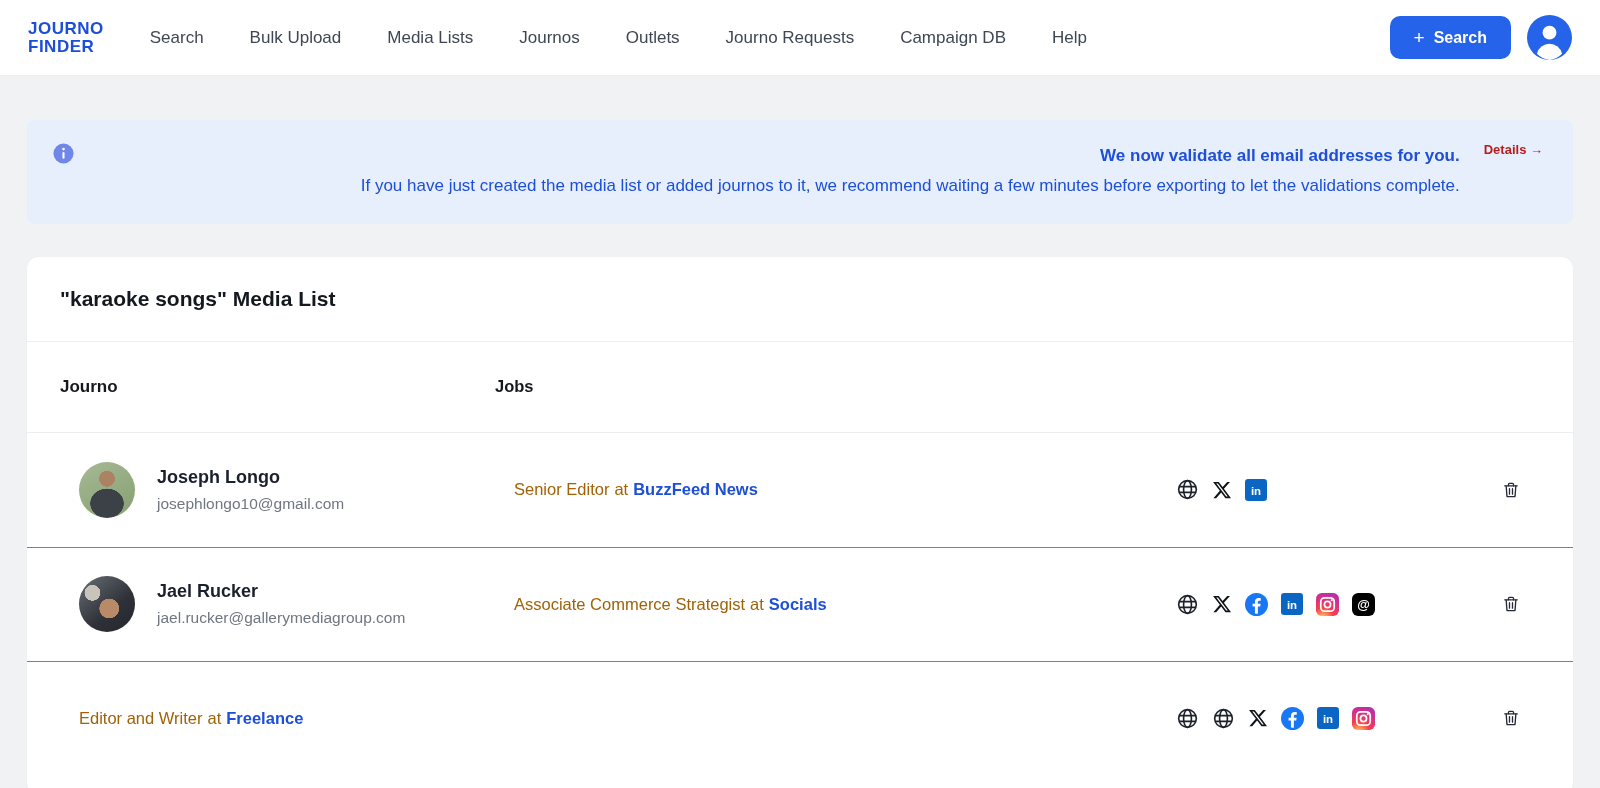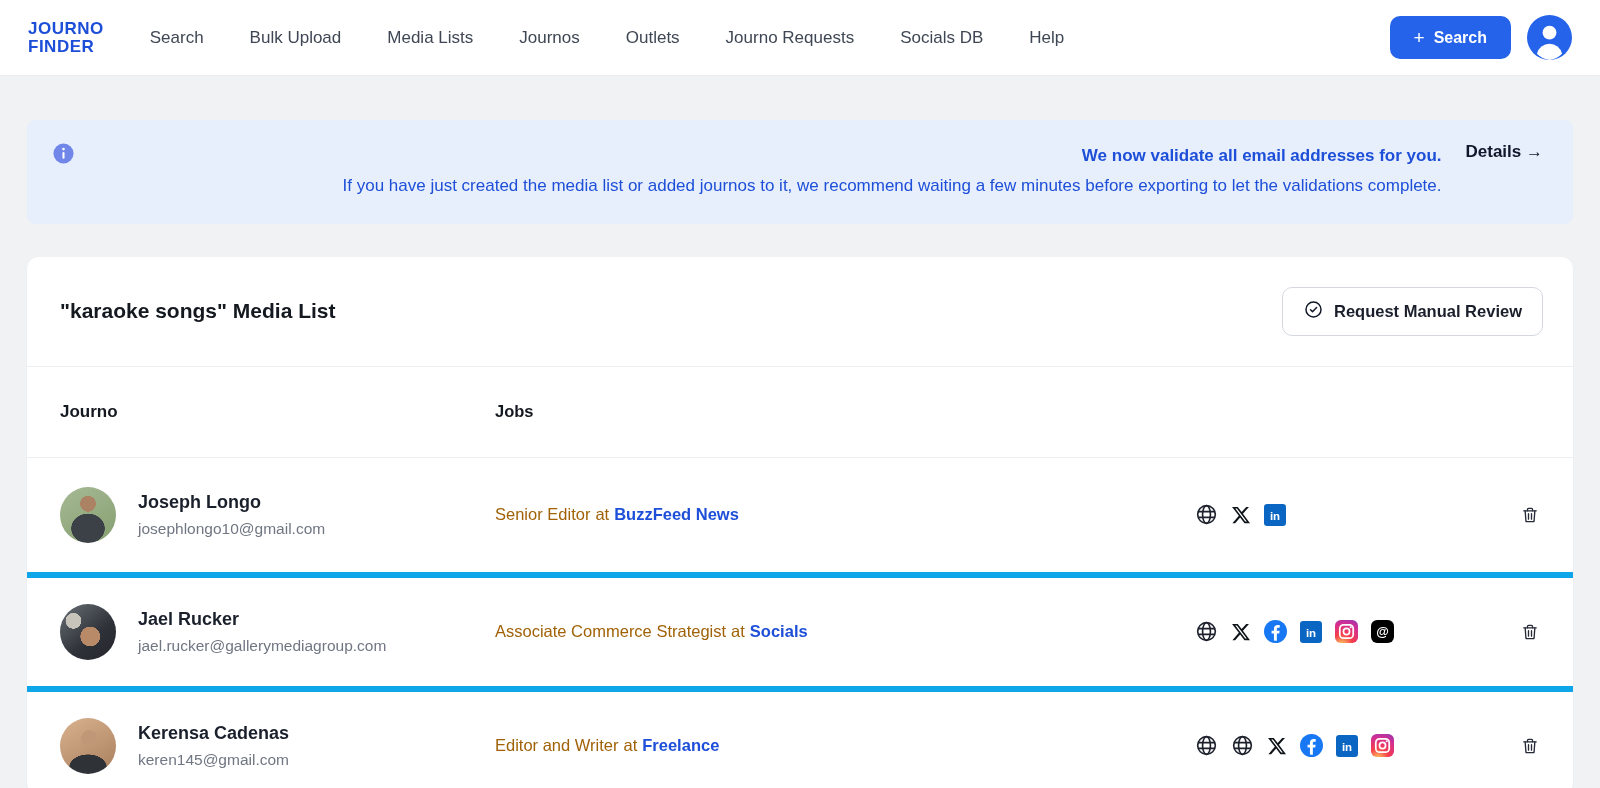--- a/index.html
+++ b/index.html
@@ -19,21 +19,21 @@
   .btn-search .plus { font-size:19px; font-weight:400; line-height:1; }
   .avatar-btn { width:45px; height:45px; margin-left:16px; cursor:pointer; flex:none; }
   .avatar-btn svg { display:block; }
 
   
   .banner { margin:44px 27px 0; background:#e8effc; border-radius:8px;
             padding:21px 30px 23px 25px; display:flex; align-items:flex-start; }
   .banner .info-ic { flex:none; margin-right:16px; margin-top:1px; }
   .banner-text { flex:1; color:#1d4fd8; font-size:17px; line-height:1.75;text-align:right; }
   .banner-title { font-weight:700; }
-  .banner-link { color:#0f172a; font-size:17px; font-weight:700; white-space:nowrap;
+  .banner-link { color:#b91c1c; font-size:13px; font-weight:700; white-space:nowrap;
                  cursor:pointer; margin-left:24px; margin-top:1px; text-decoration:none; }
 
   
   .card { margin:33px 27px 0; background:#fff; border-radius:12px;
           box-shadow:0 1px 2px rgba(16,24,40,.05); height:538px; overflow:hidden; }
   .card-head { display:flex; align-items:center; justify-content:space-between;
                padding:30px 30px 30px 33px; border-bottom:1px solid #eceef1; }
   .card-title { font-size:21px; font-weight:700; color:#14181f; }
   .head-actions { display:flex; gap:14px; }
   .btn-outline { display:flex; align-items:center; gap:10px; background:#fff;
@@ -46,22 +46,22 @@
 
   
   .thead { display:flex; align-items:center; padding:0 33px; height:91px;
            border-bottom:1px solid #eceef1; }
   .th { font-size:17px; font-weight:700; color:#14181f; }
   .col-journo { width:435px; display:flex; align-items:center; }
   .col-jobs   { flex:1; display:flex; align-items:baseline; gap:5px; font-size:16.5px; }
   .col-socials{ width:315px; display:flex; align-items:center; gap:13px; }
   .col-actions{ width:30px; display:flex; justify-content:flex-end; }
 
-  .row { display:flex; align-items:center; padding:0 33px; height:114px; }
-  .row + .row { border-top:6px solid #0ea5e9;justify-content:flex-end; }
+  .row { display:flex; align-items:center; padding:0 52px; height:114px; }
+  .row + .row { border-top:1px solid #0ea5e9;justify-content:flex-end; }
   .avatar { width:56px; height:56px; border-radius:50%; flex:none; margin-right:22px; }
   .avatar-0 { background:
       radial-gradient(circle 8px at 50% 30%, #ab8263 97%, transparent),
       radial-gradient(ellipse 17px 15px at 50% 74%, #3c4148 97%, transparent),
       linear-gradient(150deg,#a6b894,#85a070); }
   .avatar-1 { background:
       radial-gradient(circle 8px at 24% 30%, #c8c3bb 97%, transparent),
       radial-gradient(circle 10px at 54% 58%, #b98a68 97%, transparent),
       linear-gradient(140deg,#6a6f76,#2e3138 60%,#24262b); }
   .avatar-2 { background:
@@ -84,21 +84,21 @@
     <div>JOURNO</div>
     <div>FINDER</div>
   </div>
   <div class="nav-links">
     <span class="nav-link">Search</span>
     <span class="nav-link">Bulk Upload</span>
     <span class="nav-link">Media Lists</span>
     <span class="nav-link">Journos</span>
     <span class="nav-link">Outlets</span>
     <span class="nav-link">Journo Requests</span>
-    <span class="nav-link">Socials DB</span>
+    <span class="nav-link">Campaign DB</span>
     <span class="nav-link">Help</span>
   </div>
   <button class="btn-search">
     <span class="plus">+</span>
     <span>Search</span>
   </button>
   <div class="avatar-btn">
     <svg width="45" height="45" viewBox="0 0 24 24">
       <circle cx="12" cy="12" r="12" fill="#2563eb"></circle>
       <circle cx="12" cy="9.4" r="3.7" fill="#fff"></circle>
@@ -119,29 +119,20 @@
     <div class="banner-title">We now validate all email addresses for you.</div>
     <div class="banner-body">If you have just created the media list or added journos to it, we recommend waiting a few minutes before exporting to let the validations complete.</div>
   </div>
   <a class="banner-link"><span>Details</span> <span>→</span></a>
 </div>
 
 <div class="card">
   <div class="card-head">
     <div class="card-title">"karaoke songs" Media List</div>
     <div class="head-actions">
-      <button class="btn-outline">
-        <span>
-          <svg width="21" height="21" viewBox="0 0 24 24" fill="none" stroke="#111827" stroke-width="1.7" stroke-linecap="round" stroke-linejoin="round">
-            <circle cx="12" cy="12" r="8.6"></circle>
-            <path d="M8.6 12.2l2.3 2.3 4.6-4.7"></path>
-          </svg>
-        </span>
-        <span>Request Manual Review</span>
-      </button>
     </div>
   </div>
 
   <div class="thead">
     <div class="col-journo th">Journo</div>
     <div class="col-jobs th">Jobs</div>
     <div class="col-actions"></div>
   </div>
 
   <div>
@@ -257,27 +248,20 @@
           <path d="M4.5 7h15"></path>
           <path d="M9 7V5.2A1.2 1.2 0 0 1 10.2 4h3.6A1.2 1.2 0 0 1 15 5.2V7"></path>
           <path d="M6.2 7l.9 12.2a1 1 0 0 0 1 .8h7.8a1 1 0 0 0 1-.8L17.8 7"></path>
           <path d="M10.2 10.5v6.5M13.8 10.5v6.5"></path>
         </svg>
       </span>
     </div>
   </div>
 
   <div class="row">
-    <div class="col-journo">
-      <div class="avatar avatar-2"></div>
-      <div>
-        <div class="name">Kerensa Cadenas</div>
-        <div class="email">keren145@gmail.com</div>
-      </div>
-    </div>
     <div class="col-jobs">
       <span class="job-role">Editor and Writer</span>
       <span class="job-at">at</span>
       <a class="job-outlet">Freelance</a>
     </div>
     <div class="col-socials">
           <a class="soc">
             <svg width="23" height="23" viewBox="0 0 24 24" fill="none" stroke="#1c212c" stroke-width="1.7">
       <circle cx="12" cy="12" r="9.2"></circle>
               <ellipse cx="12" cy="12" rx="4.1" ry="9.2"></ellipse>

